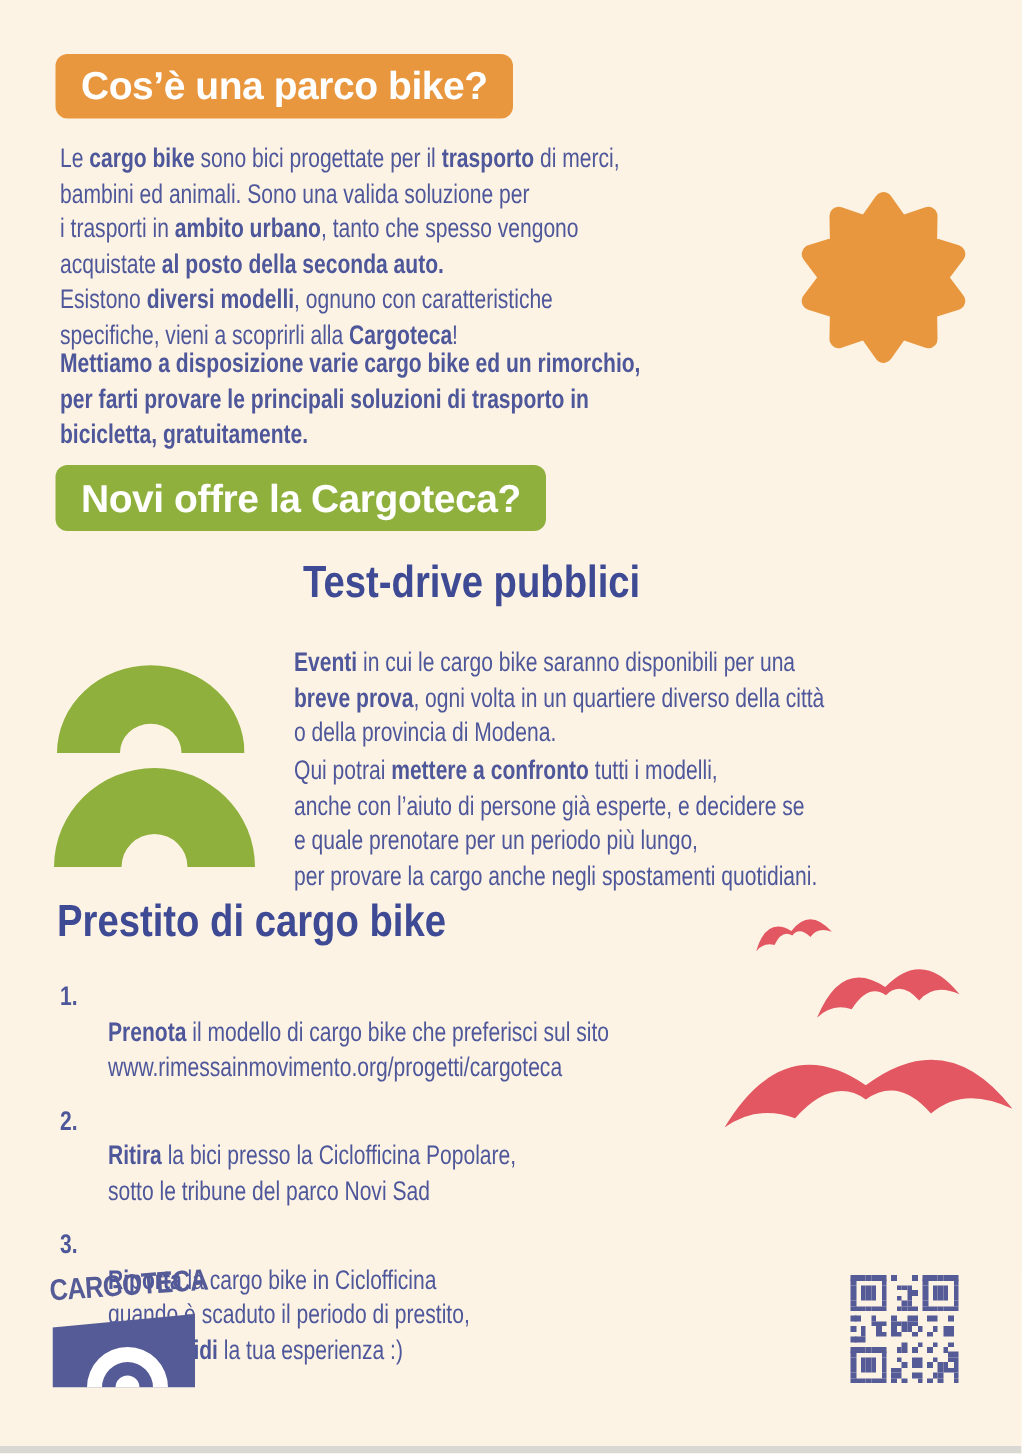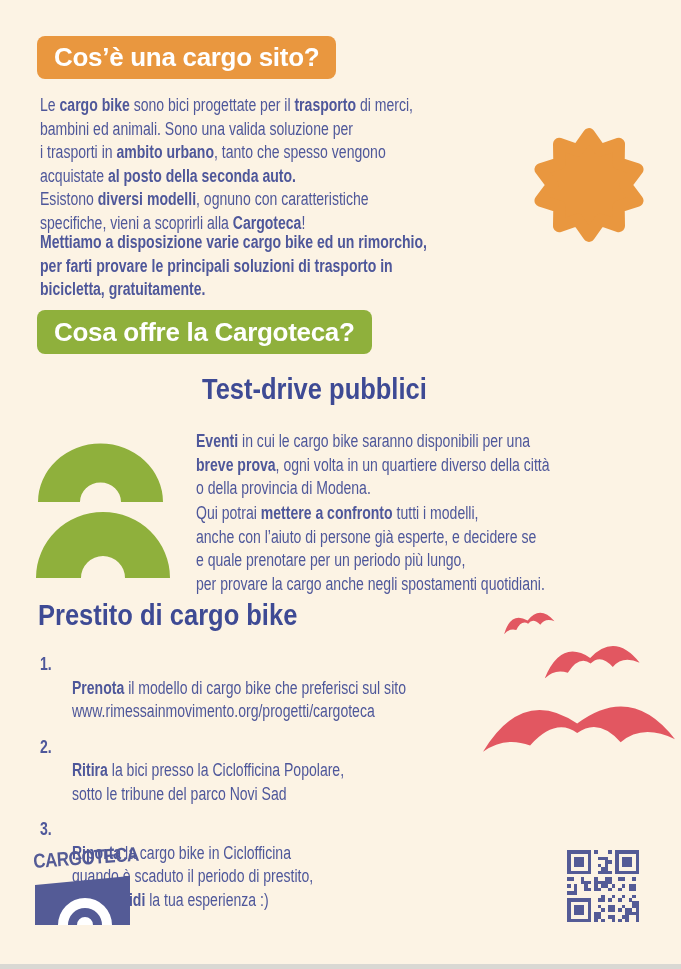--- a/index.html
+++ b/index.html
@@ -72,32 +72,32 @@
   <svg id="bird-small" class="deco" width="52" height="24" viewBox="0 0 106 46" preserveAspectRatio="none">
     <path d="M0 42 Q22 0 52 24 Q82 -2 106 34 Q88 24 76 36 Q64 20 52 30 Q40 20 26 38 Q12 32 0 42 Z" style="fill:var(--red)"></path>
   </svg>
   <svg id="bird-medium" class="deco" width="96" height="42" viewBox="0 0 106 46" preserveAspectRatio="none">
     <path d="M0 42 Q22 0 52 24 Q82 -2 106 34 Q88 24 76 36 Q64 20 52 30 Q40 20 26 38 Q12 32 0 42 Z" style="fill:var(--red)"></path>
   </svg>
   <svg id="bird-large" class="deco" width="192" height="72" viewBox="0 0 106 46" preserveAspectRatio="none">
     <path d="M0 42 Q22 0 52 24 Q82 -2 106 34 Q88 24 76 36 Q64 20 52 30 Q40 20 26 38 Q12 32 0 42 Z" style="fill:var(--red)"></path>
   </svg>
 
-  <div class="badge orange">Cos’è una cargo sito?</div>
+  <div class="badge orange">Cos’è una parco bike?</div>
   <p id="para1" class="body cx"><span>Le </span><span class="b">cargo bike</span><span> sono bici progettate per il </span><span class="b">trasporto</span><span> di merci,
 bambini ed animali. Sono una valida soluzione per
 i trasporti in </span><span class="b">ambito urbano</span><span>, tanto che spesso vengono
 acquistate </span><span class="b">al posto della seconda auto.</span><span>
 Esistono </span><span class="b">diversi modelli</span><span>, ognuno con caratteristiche
 specifiche, vieni a scoprirli alla </span><span class="b">Cargoteca</span><span>!</span></p>
   <p id="para2" class="body bold cx">Mettiamo a disposizione varie cargo bike ed un rimorchio,
 per farti provare le principali soluzioni di trasporto in
 bicicletta, gratuitamente.</p>
 
-  <div class="badge green">Cosa offre la Cargoteca?</div>
+  <div class="badge green">Novi offre la Cargoteca?</div>
   <h2 id="h-testdrive" class="heading cx85">Test-drive pubblici</h2>
   <p id="para3" class="body cx"><span class="b">Eventi</span><span> in cui le cargo bike saranno disponibili per una
 </span><span class="b">breve prova</span><span>, ogni volta in un quartiere diverso della città
 o della provincia di Modena.</span></p>
   <p id="para4" class="body cx"><span>Qui potrai </span><span class="b">mettere a confronto</span><span> tutti i modelli,
 anche con l’aiuto di persone già esperte, e decidere se
 e quale prenotare per un periodo più lungo,
 per provare la cargo anche negli spostamenti quotidiani.</span></p>
 
   <h2 id="h-prestito" class="heading cx85">Prestito di cargo bike</h2>

